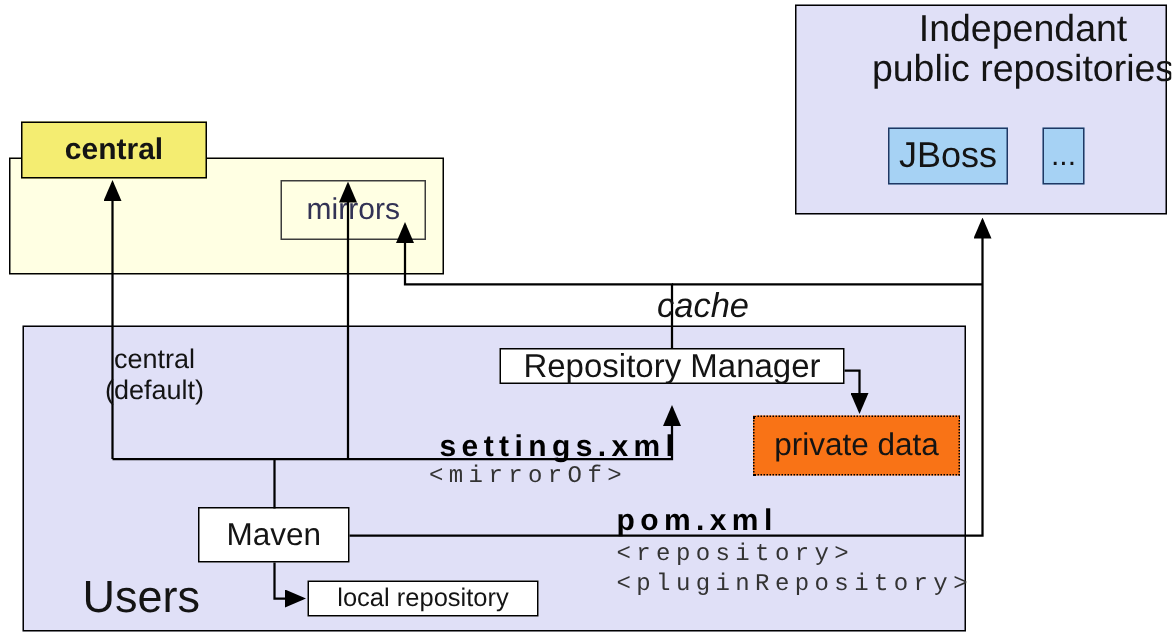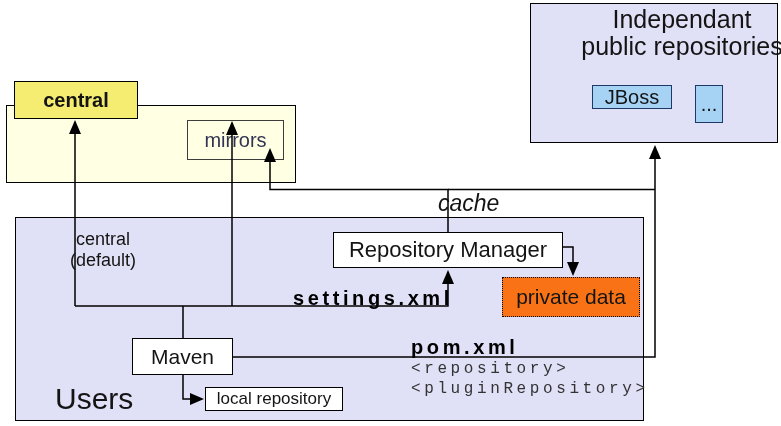--- a/index.html
+++ b/index.html
@@ -35,37 +35,37 @@
 
   <div class="box fill-lavender b-black" style="left:15px;top:217px;width:629px;height:204px;"></div>
 
   <div class="box fill-highlight b-black" style="left:14px;top:81px;width:124px;height:38px;font-size:20px;font-weight:bold;">
     <span>central</span>
   </div>
   <div class="box fill-pale-yellow b-thin" style="left:187px;top:80px;width:97px;height:40px;font-size:20px;color:#333355;">
     <span>mirrors</span>
   </div>
 
-  <div class="box fill-blue b-navy" style="left:592px;top:85px;width:80px;height:24px;font-size:20px;">
+  <div class="box fill-blue b-navy" style="left:592px;top:85px;width:80px;height:38px;font-size:24px;">
     <span>JBoss</span>
   </div>
   <div class="box fill-blue b-navy" style="left:695px;top:85px;width:28px;height:38px;font-size:20px;">
     <span>...</span>
   </div>
 
-  <div class="box white-box" style="left:333px;top:232px;width:230px;height:36px;font-size:22px;">
+  <div class="box white-box" style="left:333px;top:232px;width:230px;height:24px;font-size:22px;">
     <span>Repository Manager</span>
   </div>
   <div class="box b-dotted" style="left:502px;top:277px;width:138px;height:40px;font-size:21px;">
     <span>private data</span>
   </div>
   <div class="box white-box" style="left:132px;top:338px;width:101px;height:37px;font-size:21px;">
     <span>Maven</span>
   </div>
-  <div class="box" style="left:205px;top:387px;width:138px;height:24px;font-size:17px;background:#fff;border:1px solid #000;">
+  <div class="box" style="left:205px;top:387px;width:154px;height:24px;font-size:17px;background:#fff;border:1px solid #000;">
     <span>local repository</span>
   </div>
 
   <svg class="wires" width="781" height="426" viewBox="0 0 781 426">
     <defs>
       <marker id="arr" viewBox="0 0 14 12" markerWidth="14" markerHeight="12" refX="12" refY="6" orient="auto" markerUnits="userSpaceOnUse">
         <path d="M0,0 L14,6 L0,12 Z" fill="#000"></path>
       </marker>
     </defs>
     <g fill="none" stroke="#000" stroke-width="1.5">
@@ -81,18 +81,19 @@
     </g>
   </svg>
 
   <div class="lbl" style="left:410px;top:190px;font-size:23px;font-style:italic;">cache</div>
 
   <div class="lbl sans18" style="left:25px;top:229px;width:100px;text-align:center;"><span>central</span><br><span>(default)</span></div>
 
   <div class="lbl" style="left:27px;top:382px;font-size:30px;">Users</div>
 
   <div class="lbl mono-b" style="left:265px;top:287px;">settings.xml</div>
+  <div class="lbl mono" style="left:258px;top:308px;">&lt;mirrorOf&gt;</div>
 
   <div class="lbl mono" style="left:383px;top:360px;">&lt;repository&gt;</div>
   <div class="lbl mono-b" style="left:383px;top:336px;">pom.xml</div>
   <div class="lbl mono" style="left:383px;top:380px;">&lt;pluginRepository&gt;</div>
 
 </div>
 
 </body></html>

